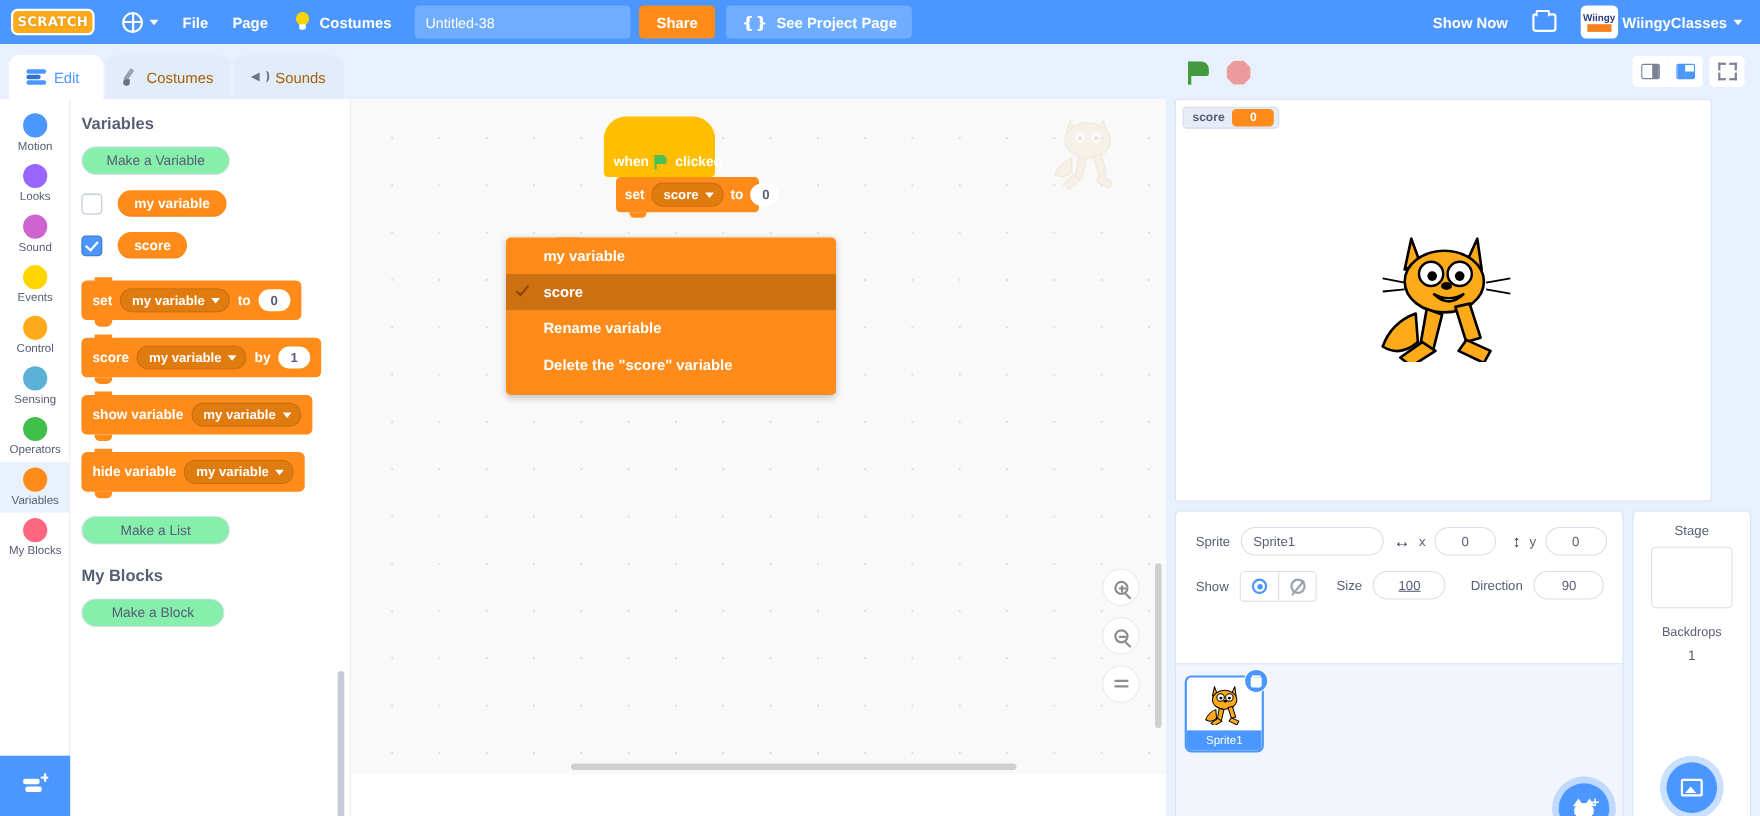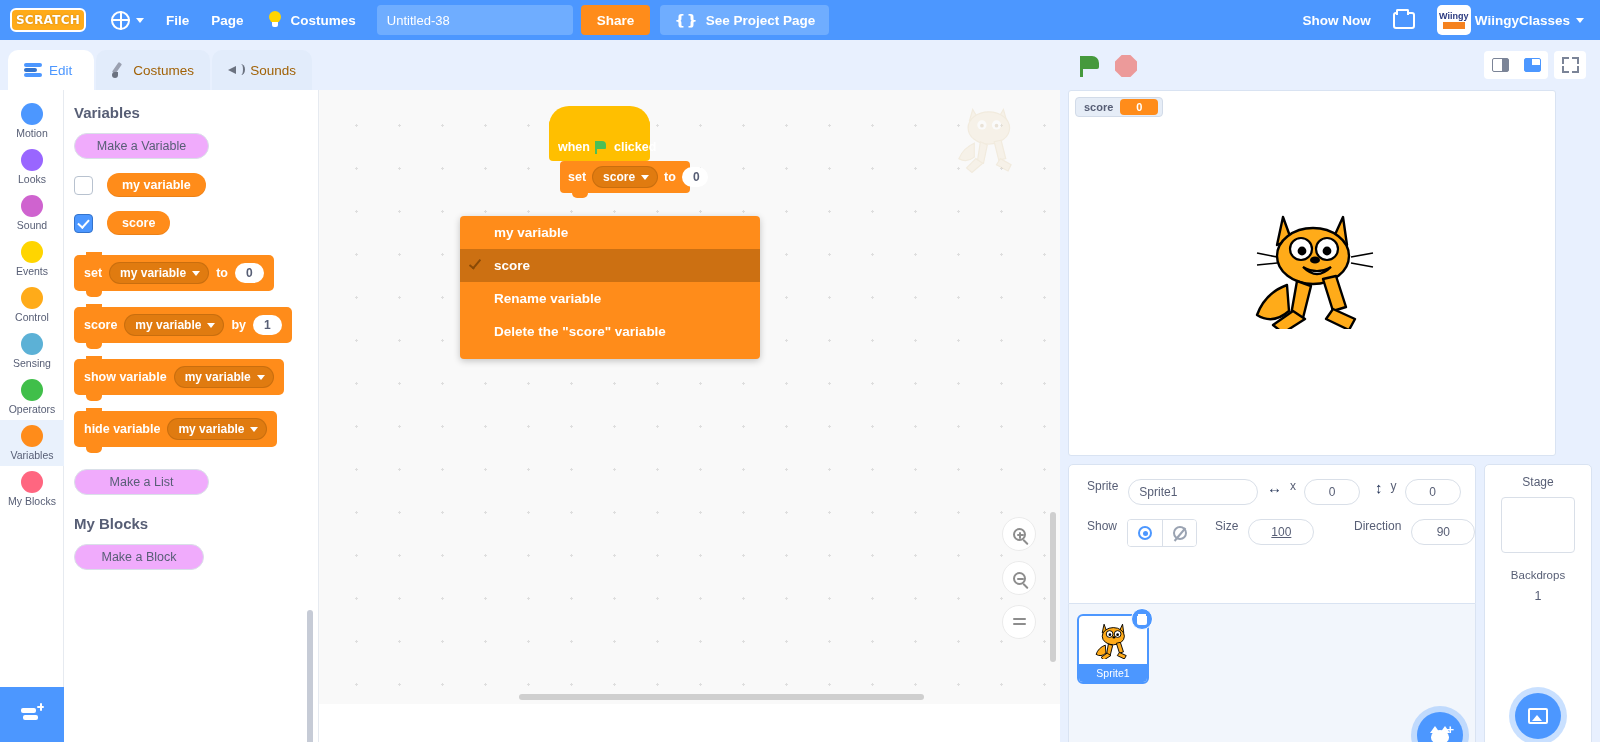--- a/index.html
+++ b/index.html
@@ -153,21 +153,21 @@
   .ext-glyph i:nth-child(4) { left:19px; top:-3px; width:2px; height:8px; }
 
   
   .palette {
     position: absolute; left: 64px; top: 90px; width: 255px; height: 652px;
     background: #ffffff; border-right: 1px solid #e6eaf0; overflow: hidden;
   }
   .pal-head { font-size: 15px; font-weight: bold; color: #575e75; margin: 14px 0 0 10px; }
   .pal-btn {
     margin: 12px 0 0 10px; width: 135px; height: 26px; border: 1px solid #d9dfe8;
-    border-radius: 13px; background: #f0abfc; color: #575e75; font-size: 12.5px;
+    border-radius: 13px; background: #86efac; color: #575e75; font-size: 12.5px;
     display: flex; align-items: center; justify-content: center; cursor: pointer;
   }
   .var-row { display: flex; align-items: center; margin: 14px 0 0 10px; }
   .chk {
     width: 19px; height: 19px; border-radius: 4px; border: 1px solid #b8c2cf;
     background: #fff; margin-right: 14px; cursor: pointer;
     display: flex; align-items: center; justify-content: center;
   }
   .chk.on { background: #4c97ff; border-color: #3373cc; }
   .chk.on:after {
@@ -358,21 +358,21 @@
   .monitor .mval {
     background: #ff8c1a; color: #fff; font-size: 11px; font-weight: bold;
     border-radius: 4px; padding: 2px 16px;
   }
   .stage-cat { position: absolute; left: 178px; top: 120px; width: 130px; height: 118px; }
 
   .spriteinfo {
     position: absolute; left: 8px; top: 424px; width: 408px; height: 140px;
     background: #fff; border: 1px solid #d9e3f2; border-radius: 5px 5px 0 0;
   }
-  .si-row { display: flex; align-items: flex-start; position: absolute; }
+  .si-row { display: flex; align-items: center; position: absolute; }
   .si-lbl { font-size: 12px; color: #575e75; }
   .si-field {
     border: 1px solid #d9dfe8; border-radius: 14px; height: 26px; background: #fff;
     font-size: 12px; color: #575e75; display: flex; align-items: center;
     justify-content: center; padding: 0 10px;
   }
   .eyegrp { display: flex; border: 1px solid #d9dfe8; border-radius: 4px; overflow: hidden; }
   .eyebtn { width: 34px; height: 26px; display: flex; align-items: center; justify-content: center;
             cursor: pointer; background: #fff; }
   .eyebtn + .eyebtn { border-left: 1px solid #d9dfe8; }
@@ -774,21 +774,21 @@
           </span>
           <span class="eyebtn">
             <span class="eye-x"></span>
           </span>
         </span>
       </div>
       <div class="si-row" style="left:146px; top:54px; gap:10px;">
         <span class="si-lbl">Size</span>
         <span class="si-field" style="width:66px;text-decoration:underline;">100</span>
       </div>
-      <div class="si-row" style="left:285px; top:54px; gap:10px;">
+      <div class="si-row" style="left:268px; top:54px; gap:10px;">
         <span class="si-lbl">Direction</span>
         <span class="si-field" style="width:64px;">90</span>
       </div>
     </div>
 
     <div class="spritelist">
       <div class="del-badge">
         <span class="trash"></span>
       </div>
       <div class="sprite-tile">

